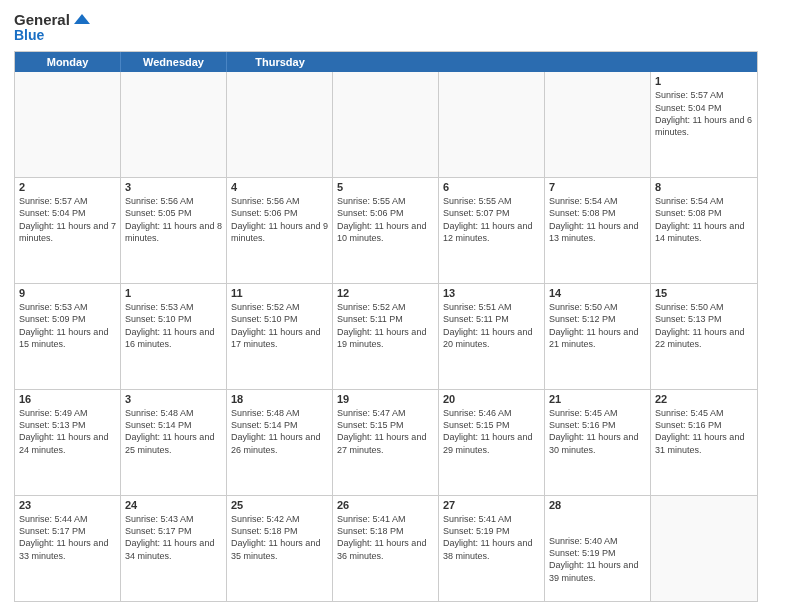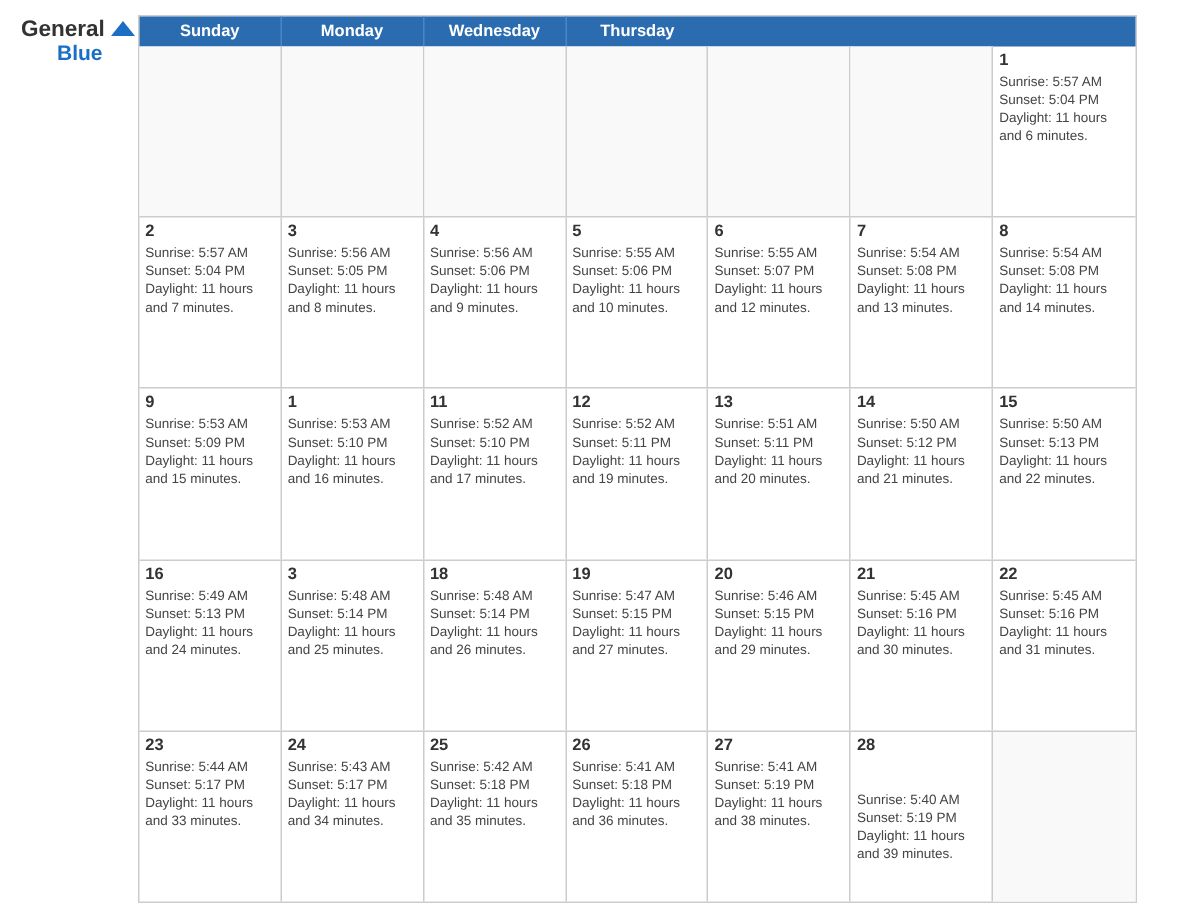--- a/index.html
+++ b/index.html
@@ -8,21 +8,21 @@
       height: 612px;
       font-family: Arial, Helvetica, sans-serif;
       background: #fff;
       overflow: hidden;
     }
     .container {
       width: 772px;
       height: 612px;
       padding: 10px 14px 10px 14px;
       display: flex;
-      flex-direction: row;
+      flex-direction: column;
     }
     .header {
       display: flex;
       justify-content: space-between;
       align-items: flex-start;
       margin-bottom: 8px;
     }
     .logo {
       display: flex;
       align-items: center;
@@ -118,33 +118,32 @@
 <div class="container">
   <div class="header">
     <div class="logo">
       <div style="display:flex;flex-direction:column;align-items:flex-start;">
         <div style="display:flex;align-items:center;">
           <span class="logo-text" style="color:#333;">General</span>
           <svg width="20" height="20" viewBox="0 0 20 20" style="margin-left:2px;">
             <polygon points="2,14 10,4 18,14" fill="#1a6fc4"></polygon>
           </svg>
         </div>
-        <span class="logo-text" style="color:#1a6fc4;font-size:14px;margin-top:-2px;margin-left:24px;">Blue</span>
+        <span class="logo-text" style="color:#1a6fc4;font-size:14px;margin-top:-2px;">Blue</span>
       </div>
     </div>
     <div class="title-block">
       <div class="month-title"></div>
       <div class="location"></div>
     </div>
   </div>
 
   <div class="calendar">
     <div class="cal-header">
 
-    <div class="cal-header-cell">Sunday</div>
         <div class="cal-header-cell">Monday</div>
         <div class="cal-header-cell">Wednesday</div>
         <div class="cal-header-cell">Thursday</div>
       </div>
     <div class="cal-body">
 
     <div class="cal-row">
           <div class="cal-cell empty"></div>
           <div class="cal-cell empty"></div>
           <div class="cal-cell empty"></div>

